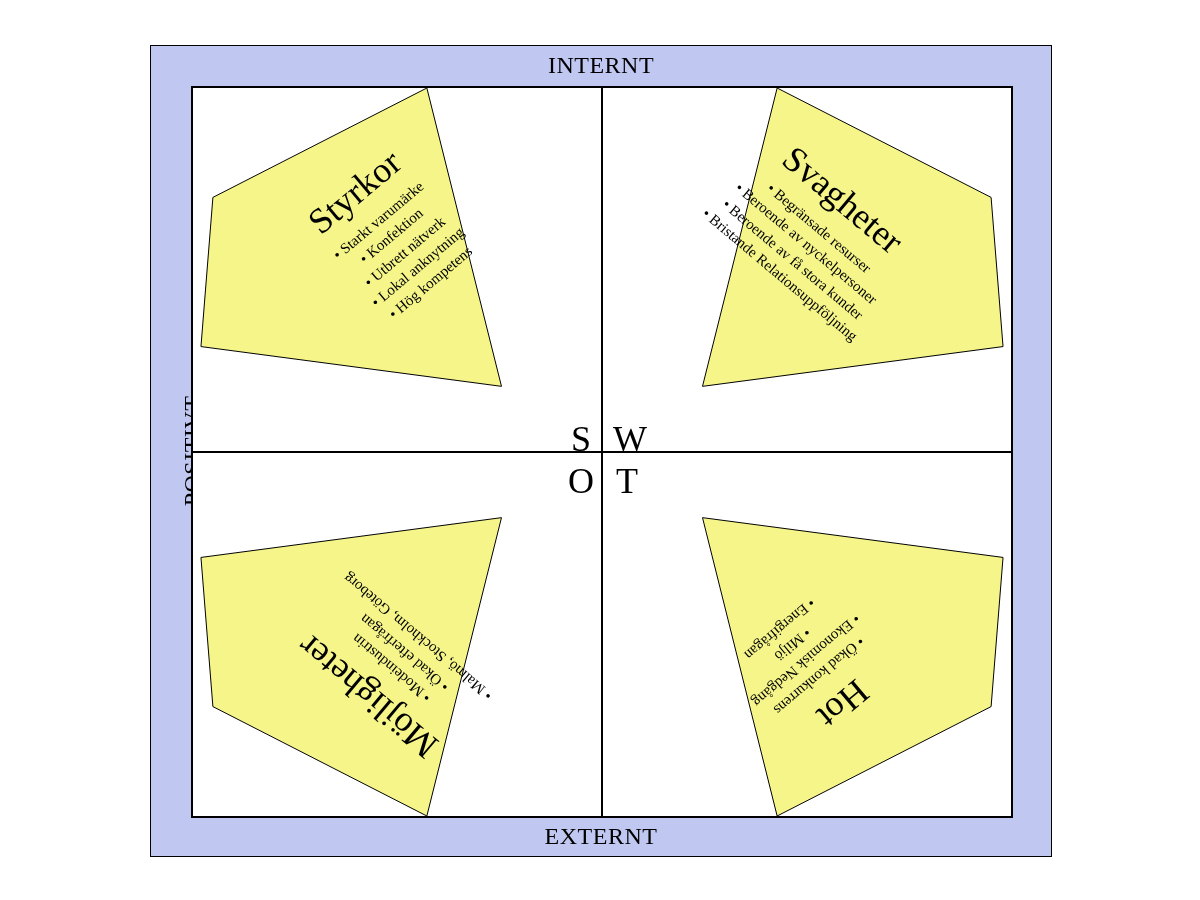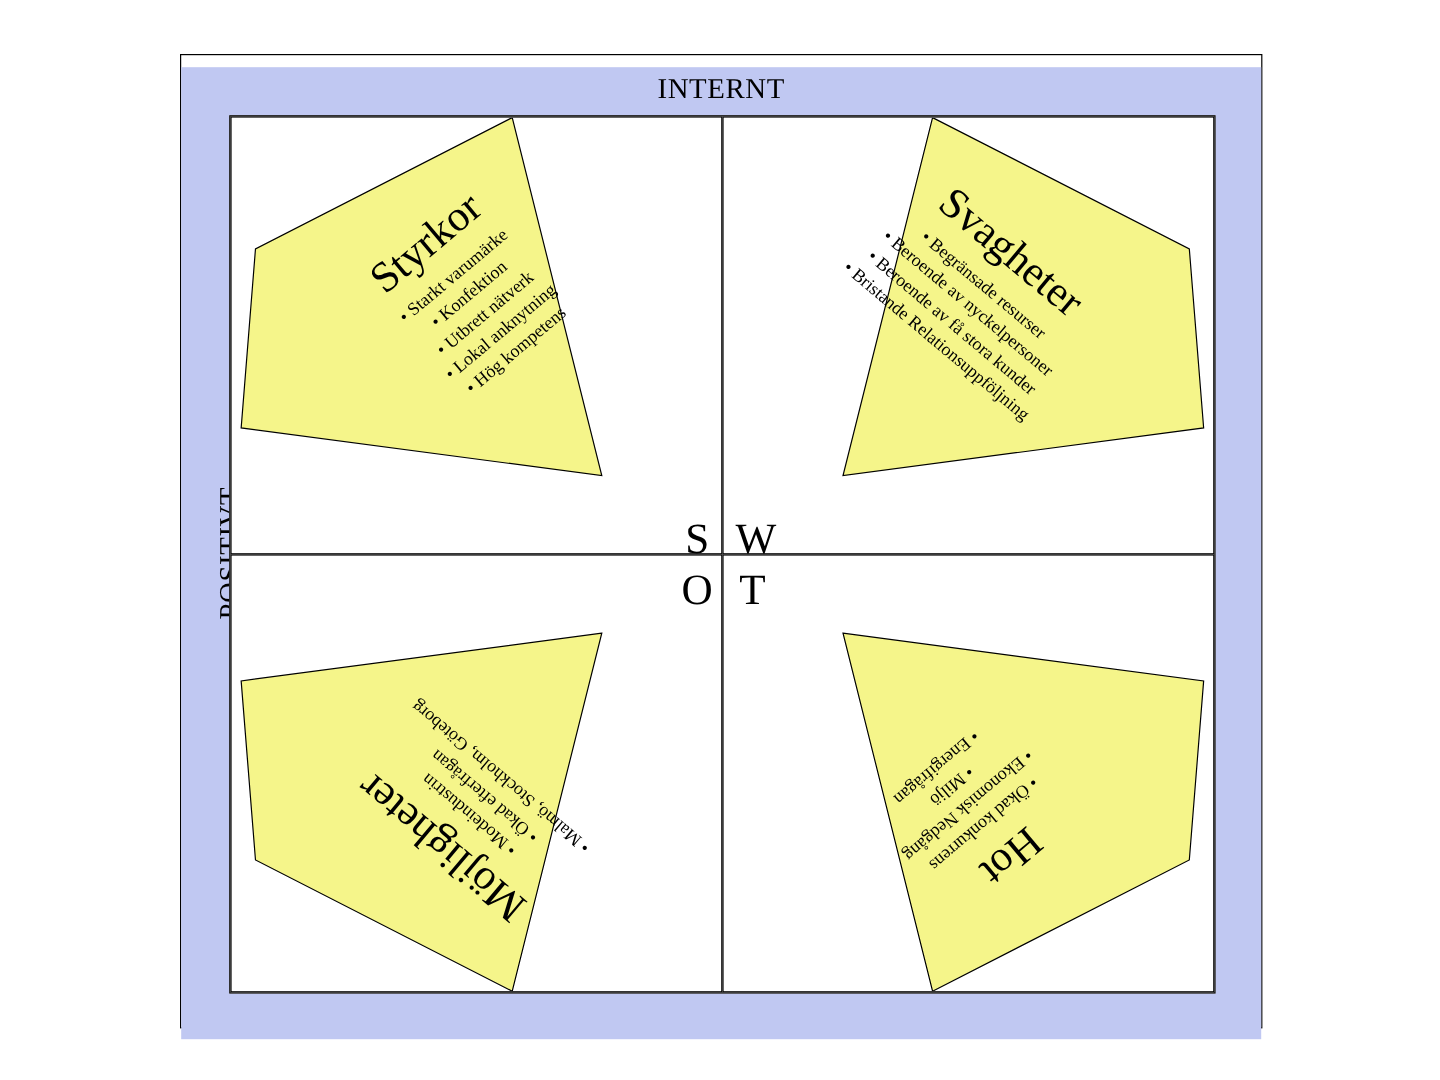--- a/index.html
+++ b/index.html
@@ -1,18 +1,18 @@
 <!DOCTYPE html>
 <html><head>
 <meta charset="utf-8">
 <style>
   html,body{margin:0;padding:0;width:1200px;height:900px;background:#fff;font-family:"Times New Roman",Times,serif;color:#000}
   .page{position:relative;width:1200px;height:900px}
   .frame-outer{position:absolute;left:150px;top:45px;width:900px;height:810px;border:1px solid #000}
-  .frame-inner{position:absolute;left:0;top:10px;width:100%;height:100%;background:#c0c8f2}
+  .frame-inner{position:absolute;left:0;top:0;width:100%;height:100%;background:#c0c8f2}
   .grid{position:absolute;left:40px;top:40px;width:820px;height:730px;background:#fff;border:1px solid #000;display:grid;grid-template-columns:1fr 1fr;grid-template-rows:1fr 1fr}
   .cell{border:1px solid #000;position:relative;overflow:hidden}
   .axis{position:absolute;font-size:24px;letter-spacing:0.5px}
   .top-axis{left:0;right:0;top:6px;text-align:center}
   .bottom-axis{left:0;right:0;bottom:6px;text-align:center}
   .left-axis{left:-14px;top:50%;transform:translateY(-50%) rotate(-90deg);transform-origin:center}
   .right-axis{right:-14px;top:50%;transform:translateY(-50%) rotate(90deg);transform-origin:center}
   .center-letters{position:absolute;left:40px;top:40px;width:820px;height:730px;pointer-events:none}
   .cl{position:absolute;font-size:36px;font-family:"Times New Roman",Times,serif}
   .poly{position:absolute;fill:#f5f58a;stroke:#000;stroke-width:1}
@@ -22,20 +22,21 @@
   .card-item{font-size:15px;line-height:1.35;white-space:nowrap}
 </style>
 </head>
 <body>
 
 <div class="page">
   <div class="frame-outer">
     <div class="frame-inner">
 
       <div class="axis top-axis">INTERNT</div>
+      <div class="axis bottom-axis">EXTERNT</div>
       <div class="axis left-axis">POSITIVT</div>
       <div class="axis right-axis">NEGATIVT</div>
 
       <div class="grid">
 
         <div class="cell">
           <svg class="card" viewBox="0 0 410 365" preserveAspectRatio="none">
             <polygon class="poly" points="235,0 20,110 8,260 310,300"></polygon>
           </svg>
           <div class="card-content" style="left:48%;top:40%;transform:translate(-50%,-50%) rotate(-40deg)">

